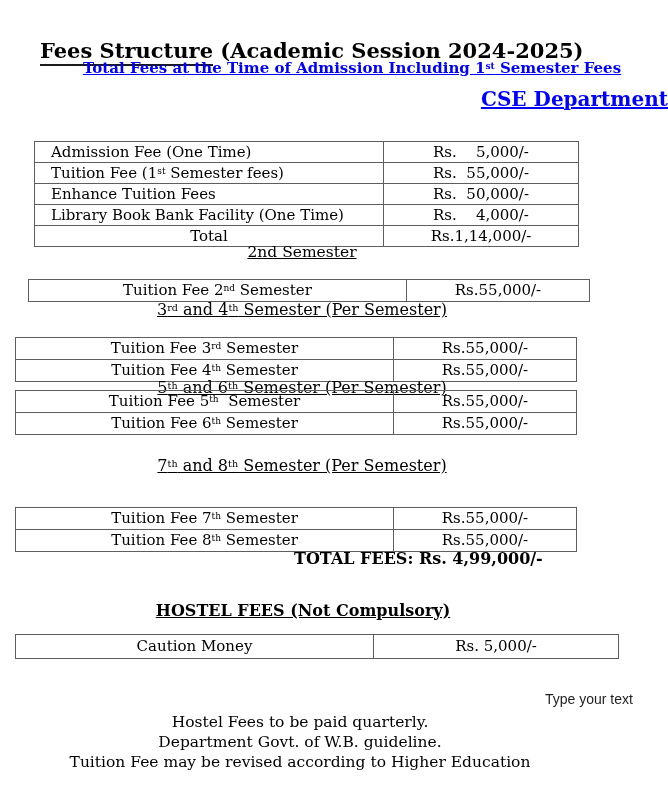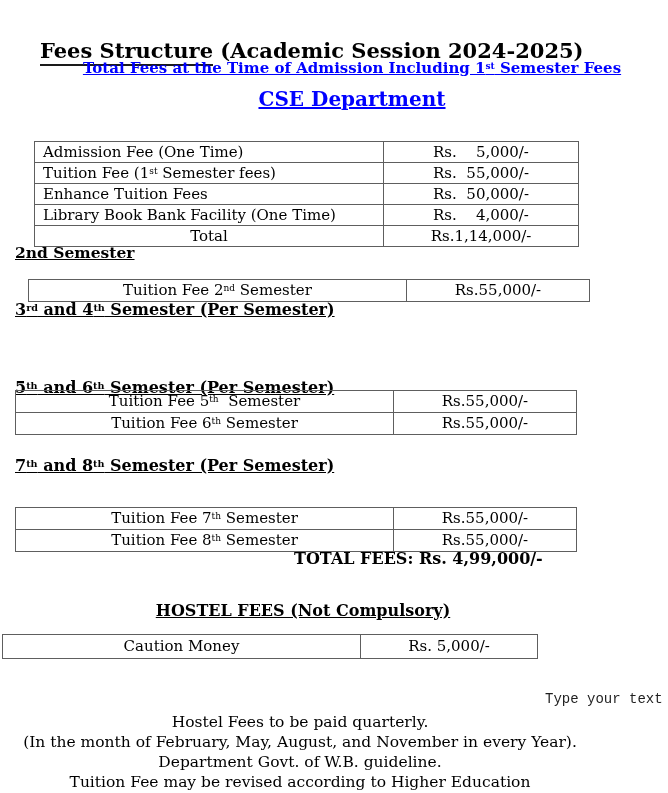--- a/index.html
+++ b/index.html
@@ -10,53 +10,53 @@
     font-family:"DejaVu Serif",serif;
     color:#000;
     overflow:hidden;
   }
   
   .title{position:absolute;top:12px;left:40px;font-size:21px;font-weight:bold;white-space:nowrap;margin-top:26px;}
   .title .u2{border-bottom:2px solid #1a1a1a;padding-bottom:1px;}
   .subtitle{position:absolute;top:59px;left:36px;width:632px;text-align:center;
             font-size:15px;font-weight:bold;color:#0000ff;white-space:nowrap;}
   .subtitle .u{text-decoration:underline;}
-  .dept{position:absolute;top:87px;left:36px;width:632px;text-align:center;
+  .dept{position:absolute;top:87px;left:36px;width:632px;text-align:right;
         font-size:20px;font-weight:bold;color:#0000ff;}
   .dept .u{text-decoration:underline;}
   
   table.fee-table{position:absolute;border-collapse:collapse;table-layout:fixed;font-size:15px;}
   table.fee-table td{border:1px solid #5e5e5e;padding:0;vertical-align:middle;overflow:hidden;white-space:nowrap;}
   .t1{left:34px;top:141px;width:545px;}
   .t1 td{height:20px;line-height:20px;}
-  .t1 .lbl{text-align:left;padding-left:8px;}
+  .t1 .lbl{text-align:left;padding-left:16px;}
   .t1 tr:last-child .lbl{text-align:center;padding-left:0;}
   .amt{text-align:center;}
   .mid td{height:21px;line-height:21px;}
   .mid .lbl{text-align:center;}
   .t2{left:28px;top:279px;width:562px;}
   .t3{left:15px;top:337px;width:562px;}
   .t4{left:15px;top:390px;width:562px;}
   .t5{left:15px;top:507px;width:562px;}
-  .thostel{left:2px;top:634px;width:536px;}
+  .thostel{left:15px;top:634px;width:604px;}
   .thostel td{height:23px;line-height:23px;}
   
-  .heading{position:absolute;left:15px;width:562px;
-           font-weight:bold;font-size:16px;white-space:nowrap;}
+  .heading{position:absolute;left:21px;width:562px;text-align:center;
+           font-weight:normal;font-size:16px;white-space:nowrap;}
   .heading .u{text-decoration:underline;}
   .h2nd{top:243px;font-size:15.5px;}
   .h34{top:300px;}
   .h56{top:378px;}
   .h78{top:456px;}
   .totalfees{position:absolute;top:549px;left:294px;font-size:16px;font-weight:bold;white-space:nowrap;}
   .hostelhead{position:absolute;top:601px;left:20px;width:566px;text-align:center;
               font-size:16px;font-weight:bold;white-space:nowrap;}
   .hostelhead .u{text-decoration:underline;}
   .watermark{position:absolute;top:691px;left:545px;
-             font-family:Liberation Mono, monospace;
+             font-family:Liberation Sans, sans-serif;
              font-size:14px;color:#1f1f1f;white-space:nowrap;}
   .footer{position:absolute;top:712px;left:10px;width:580px;text-align:center;
           font-size:15.5px;line-height:20px;}
   sup{font-size:0.6em;line-height:0;vertical-align:baseline;position:relative;top:-0.45em;}
 </style>
 </head>
 <body>
 
 <div class="page">
 
@@ -105,20 +105,36 @@
     <tbody>
         <tr>
       <td class="lbl">Tuition Fee 2<sup>nd</sup> Semester</td>
       <td class="amt">Rs.55,000/-</td>
     </tr>
   </tbody>
     </table>
 
   <div class="heading h34"><span class="u">3<sup>rd</sup> and 4<sup>th</sup> Semester (Per Semester)</span></div>
 
+  <table class="fee-table mid t3">
+    <colgroup>
+        <col style="width:378px">
+        <col>
+      </colgroup>
+    <tbody>
+        <tr>
+      <td class="lbl">Tuition Fee 3<sup>rd</sup> Semester</td>
+      <td class="amt">Rs.55,000/-</td>
+    </tr>
+    <tr>
+      <td class="lbl">Tuition Fee 4<sup>th</sup> Semester</td>
+      <td class="amt">Rs.55,000/-</td>
+    </tr>
+  </tbody>
+    </table>
 
   <div class="heading h56"><span class="u">5<sup>th</sup> and 6<sup>th</sup> Semester (Per Semester)</span></div>
 
   <table class="fee-table mid t4">
     <colgroup>
         <col style="width:378px">
         <col>
       </colgroup>
     <tbody>
         <tr>
@@ -165,18 +181,17 @@
       <td class="lbl amt">Caution Money</td>
       <td class="amt">Rs.&nbsp;5,000/-</td>
     </tr>
   </tbody>
     </table>
 
   <div class="watermark">Type your text</div>
 
   <div class="footer">
     <div>Hostel Fees to be paid quarterly.</div>
-    <div>(In the month of February, May, August, and November in every Year).</div>
     <div>Department Govt. of W.B. guideline.</div>
     <div>Tuition Fee may be revised according to Higher Education</div>
   </div>
 
 </div>
 
 </body></html>

